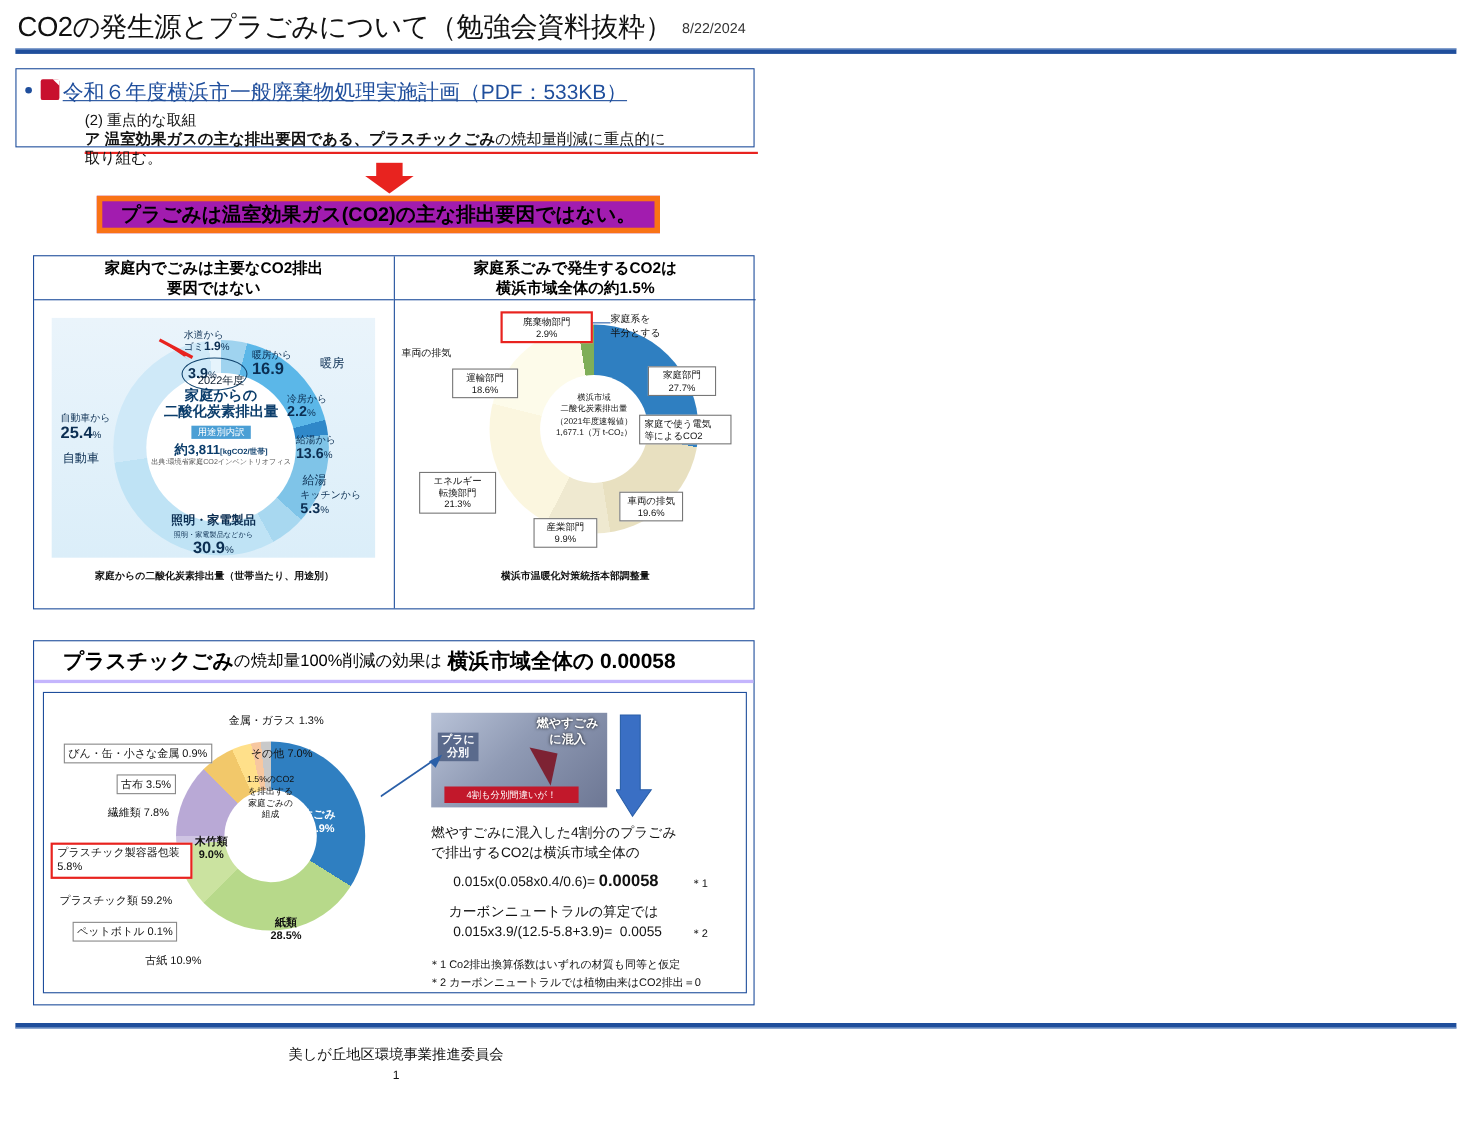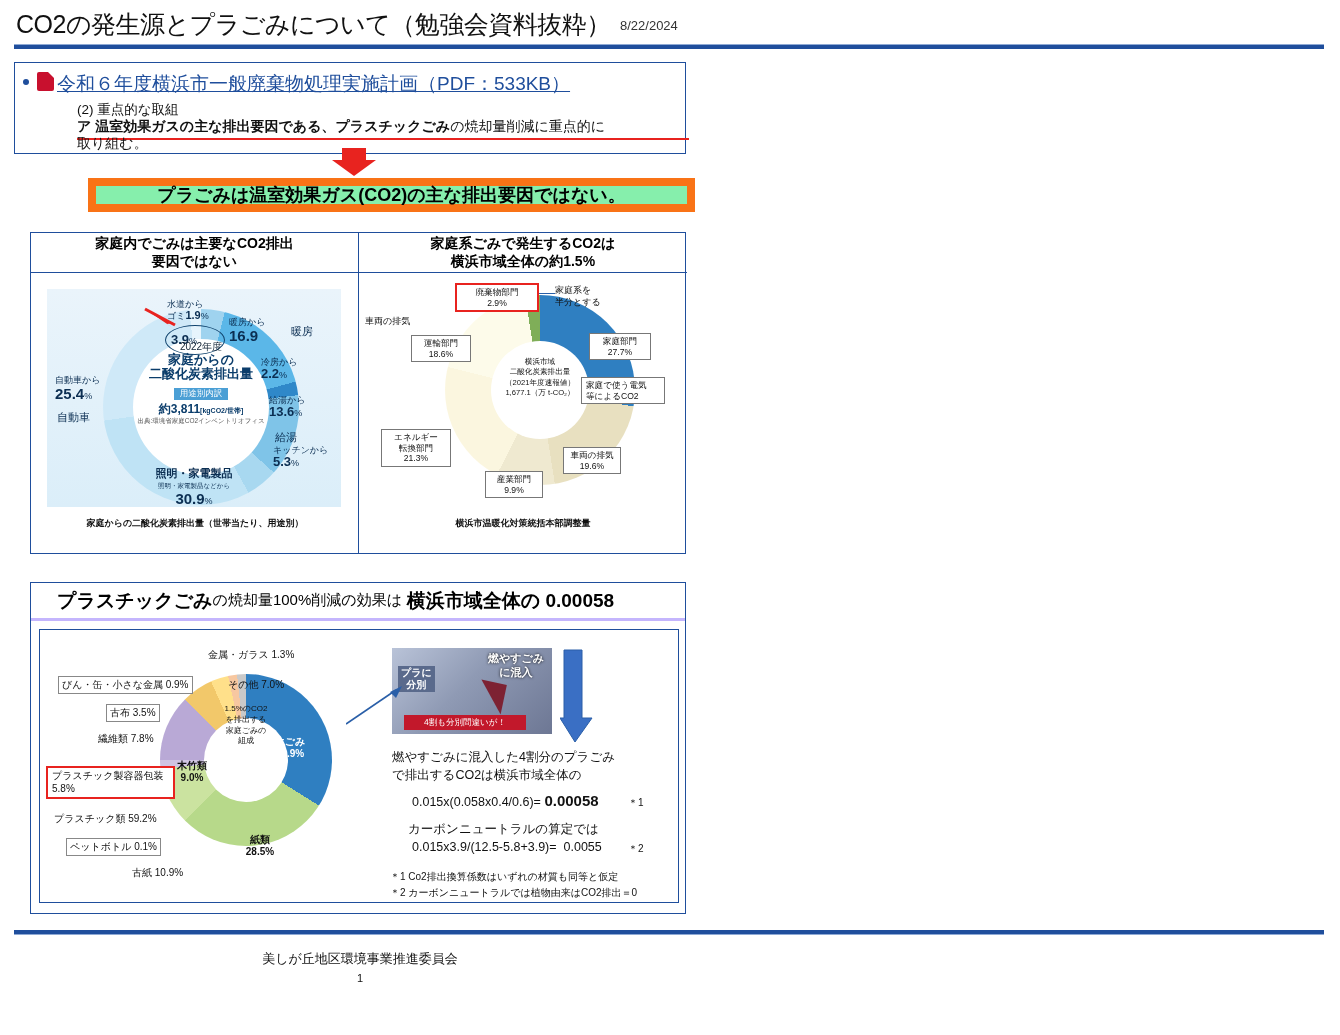--- a/index.html
+++ b/index.html
@@ -24,21 +24,21 @@
     position:absolute; left:620px; top:18px;
     font-size:13px; color:#333;
   }
   .title-rule {
     position:absolute; left:14px; top:44px; width:1310px; height:5px;
     background:#1F4E9C; border-top:1px solid #8ea9d4;
   }
 
   
   .pdfbox {
-    position:absolute; left:14px; top:62px; width:672px; height:92px;
+    position:absolute; left:14px; top:62px; width:672px; height:72px;
     border:1px solid #1F4E9C; background:#fff;
   }
   .bullet-dot {
     position:absolute; left:8px; top:16px; width:6px; height:6px;
     border-radius:50%; background:#1F4E9C;
   }
   .pdf-icon {
     position:absolute; left:22px; top:9px; width:17px; height:19px;
     background:#c8102e; border-radius:2px;
   }
@@ -66,22 +66,22 @@
   .arrow-down { position:absolute; left:332px; top:148px; width:44px; height:28px; }
   .arrow-down .stem { position:absolute; left:10px; top:0; width:24px; height:13px; background:#e8231f; }
   .arrow-down .head {
     position:absolute; left:0; top:12px; width:0; height:0;
     border-left:22px solid transparent; border-right:22px solid transparent;
     border-top:16px solid #e8231f;
   }
 
   
   .callout {
-    position:absolute; left:88px; top:178px; width:607px; height:34px;
-    background:#86efac; border:8px solid #f97316;
+    position:absolute; left:88px; top:178px; width:512px; height:34px;
+    background:#a21caf; border:5px solid #f97316;
     display:flex; align-items:center; justify-content:center;
     font-size:18px; font-weight:bold; color:#000;
   }
 
   
   .panels {
     position:absolute; left:30px; top:232px; width:656px; height:322px;
     border:1px solid #1F4E9C; background:#fff;
   }
   .panel-left { position:absolute; left:0; top:0; width:328px; height:320px; border-right:1px solid #1F4E9C;}

